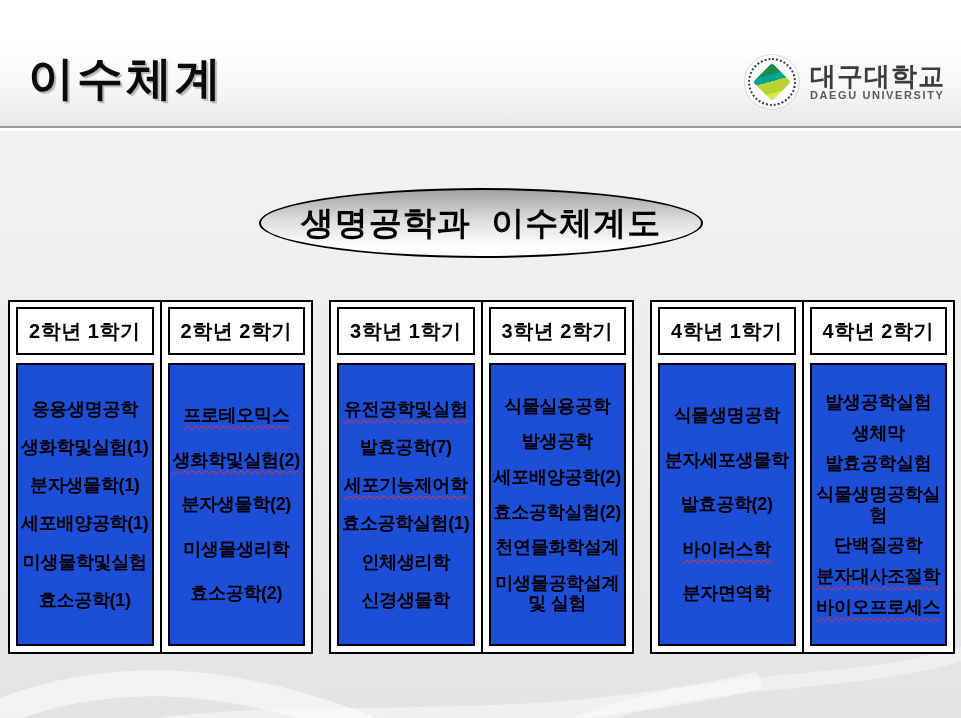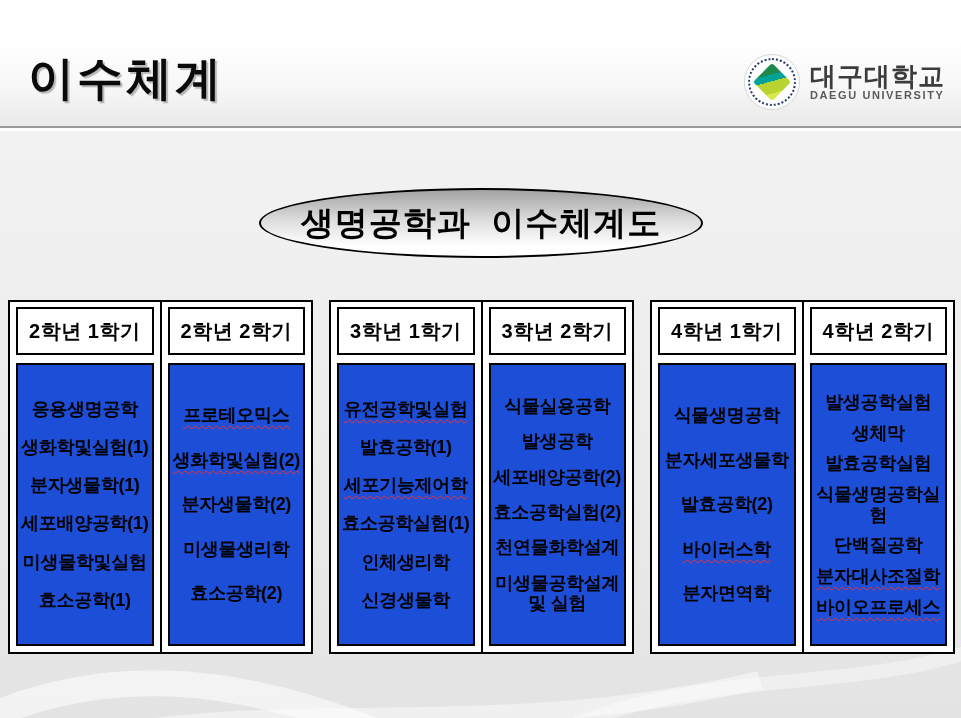--- a/index.html
+++ b/index.html
@@ -161,21 +161,21 @@
           <div class="course" data-underline="none">효소공학(2)</div>
         </div>
       </div>
     </div>
 
     <div class="group">
       <div class="column">
         <div class="sem-header">3학년 1학기</div>
         <div class="course-box">
           <div class="course" data-underline="wavy">유전공학및실험</div>
-          <div class="course" data-underline="none">발효공학(1)</div>
+          <div class="course" data-underline="none">발효공학(7)</div>
           <div class="course" data-underline="wavy">세포기능제어학</div>
           <div class="course" data-underline="none">효소공학실험(1)</div>
           <div class="course" data-underline="none">인체생리학</div>
           <div class="course" data-underline="none">신경생물학</div>
         </div>
       </div>
       <div class="column">
         <div class="sem-header">3학년 2학기</div>
         <div class="course-box">
           <div class="course" data-underline="none">식물실용공학</div>

